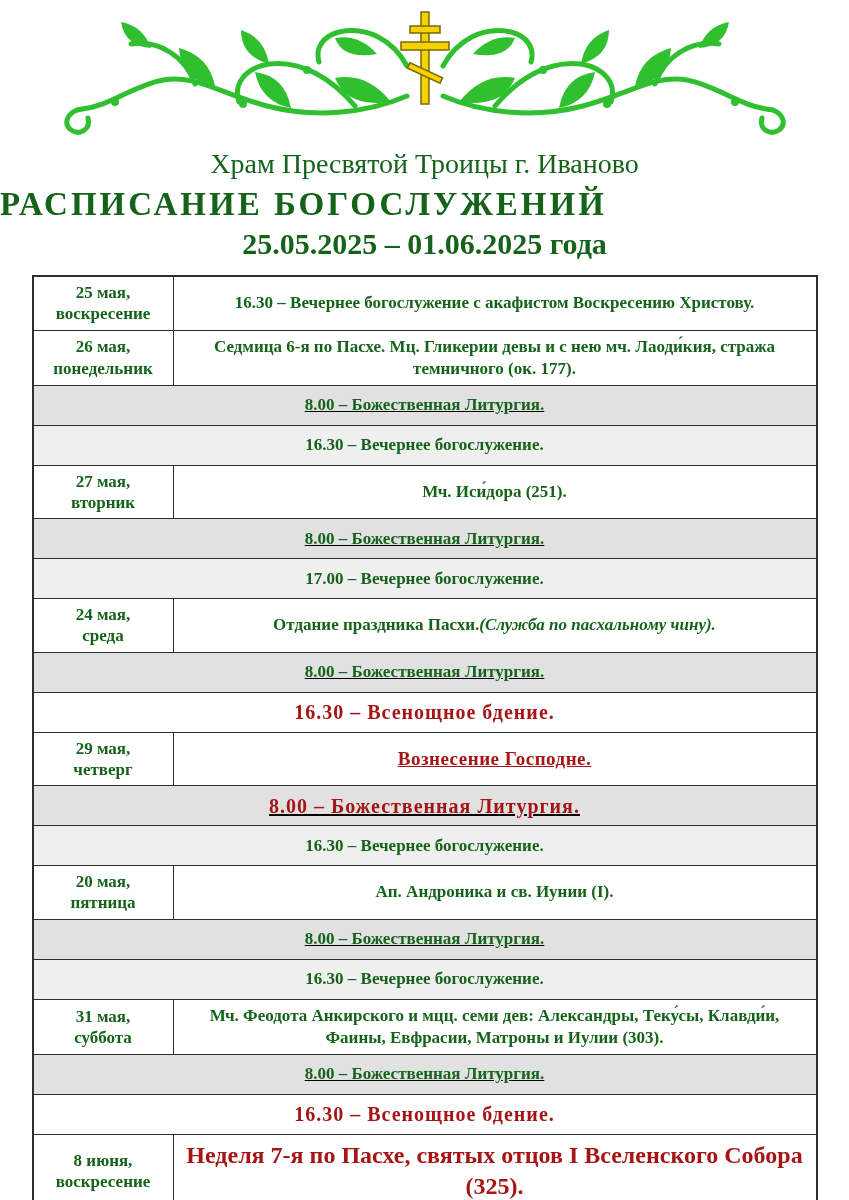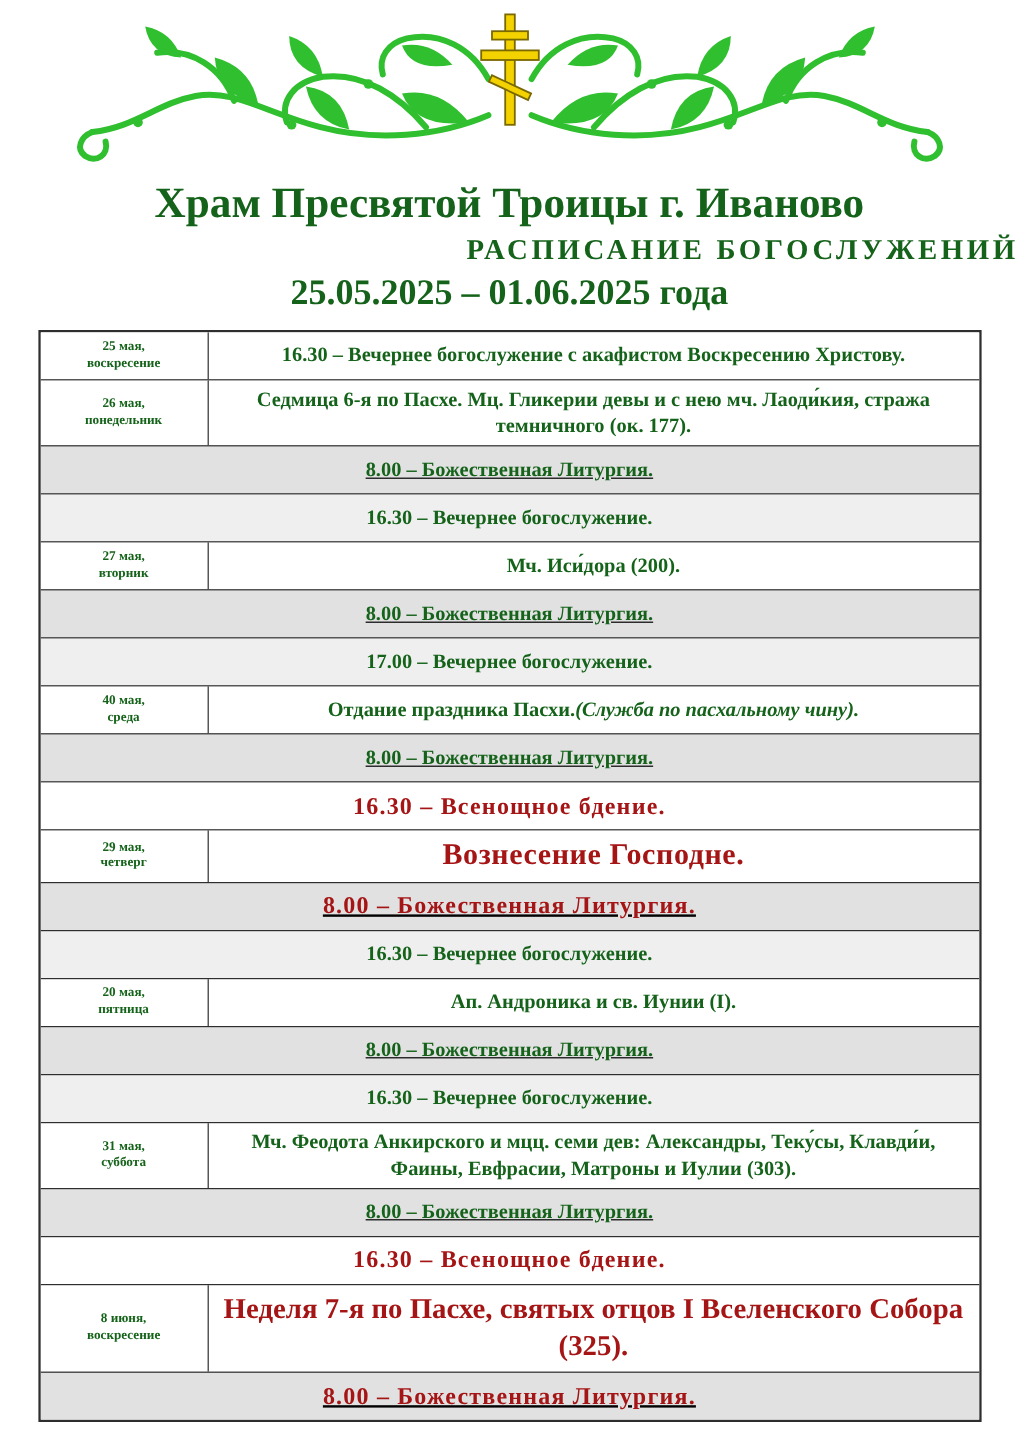--- a/index.html
+++ b/index.html
@@ -14,36 +14,36 @@
   *{margin:0;padding:0;box-sizing:border-box;}
   body{background:#ffffff;font-family:"Liberation Serif","DejaVu Serif",serif;}
   .page{width:849px;min-height:1200px;margin:0 auto;background:#fff;padding-top:8px;}
 
   .ornament-wrap{text-align:center;height:138px;}
   .vine{fill:none;stroke:var(--ornament);stroke-width:5;stroke-linecap:round;}
   .leaf{fill:var(--ornament);}
   .berry{fill:var(--ornament);}
   .cross rect{fill:var(--gold);stroke:#7a6800;stroke-width:1.5;}
 
-  .church-name{color:var(--green);font-size:36px;font-weight:700;text-align:center;margin-top:2px;}
-  .title{color:var(--green);font-size:24px;font-weight:700;text-align:right;letter-spacing:3px;margin-top:6px;}
+  .church-name{color:var(--green);font-size:28px;font-weight:400;text-align:center;margin-top:2px;}
+  .title{color:var(--green);font-size:33px;font-weight:700;text-align:left;letter-spacing:3px;margin-top:6px;}
   .period{color:var(--green);font-size:30px;font-weight:700;text-align:center;margin-top:4px;}
 
   .table{width:786px;margin:14px auto 0;border:2px solid var(--border);}
   .row{display:flex;border-top:1px solid var(--border);}
   .row:first-child{border-top:none;}
   .cell{display:flex;align-items:center;justify-content:center;text-align:center;
         padding:5px 12px;min-height:39px;font-weight:700;}
   .date{flex:0 0 140px;border-right:1px solid var(--border);color:var(--green);
-        font-size:11px;white-space:pre-line;line-height:1.25;}
+        font-size:17px;white-space:pre-line;line-height:1.25;}
   .desc,.full{flex:1;font-size:17px;line-height:1.3;}
   .v-normal{color:var(--green);}
   .v-accent{color:var(--red);font-size:24px;}
   .v-accent-large{color:var(--red);font-size:20px;letter-spacing:1px;}
-  .v-feast{color:var(--red);font-size:25px;letter-spacing:0.5px;}
+  .v-feast{color:var(--red);font-size:19px;letter-spacing:0.5px;text-decoration:underline;}
   .bg-white{background:#ffffff;}
   .bg-gray{background:var(--row-gray);text-decoration:underline;}
   .bg-light{background:var(--row-light);}
 </style>
 </head>
 <body>
 
 <div class="page">
 
   <div class="ornament-wrap">
@@ -94,30 +94,30 @@
   </div>
       <div class="row bg-gray">
     <div class="cell full v-normal">8.00 – Божественная Литургия.</div>
   </div>
       <div class="row bg-light">
     <div class="cell full v-normal">16.30 – Вечернее богослужение.</div>
   </div>
       <div class="row bg-white">
     <div class="cell date">27 мая,
 вторник</div>
-    <div class="cell desc v-normal">Мч. Иси́дора (200).</div>
+    <div class="cell desc v-normal">Мч. Иси́дора (251).</div>
   </div>
       <div class="row bg-gray">
     <div class="cell full v-normal">8.00 – Божественная Литургия.</div>
   </div>
       <div class="row bg-light">
     <div class="cell full v-normal">17.00 – Вечернее богослужение.</div>
   </div>
       <div class="row bg-white">
-    <div class="cell date">40 мая,
+    <div class="cell date">24 мая,
 среда</div>
     <div class="cell desc v-normal">Отдание праздника Пасхи.<i> (Служба по пасхальному чину).</i></div>
   </div>
       <div class="row bg-gray">
     <div class="cell full v-normal">8.00 – Божественная Литургия.</div>
   </div>
       <div class="row bg-white">
     <div class="cell full v-accent-large">16.30 – Всенощное бдение.</div>
   </div>
       <div class="row bg-white">

